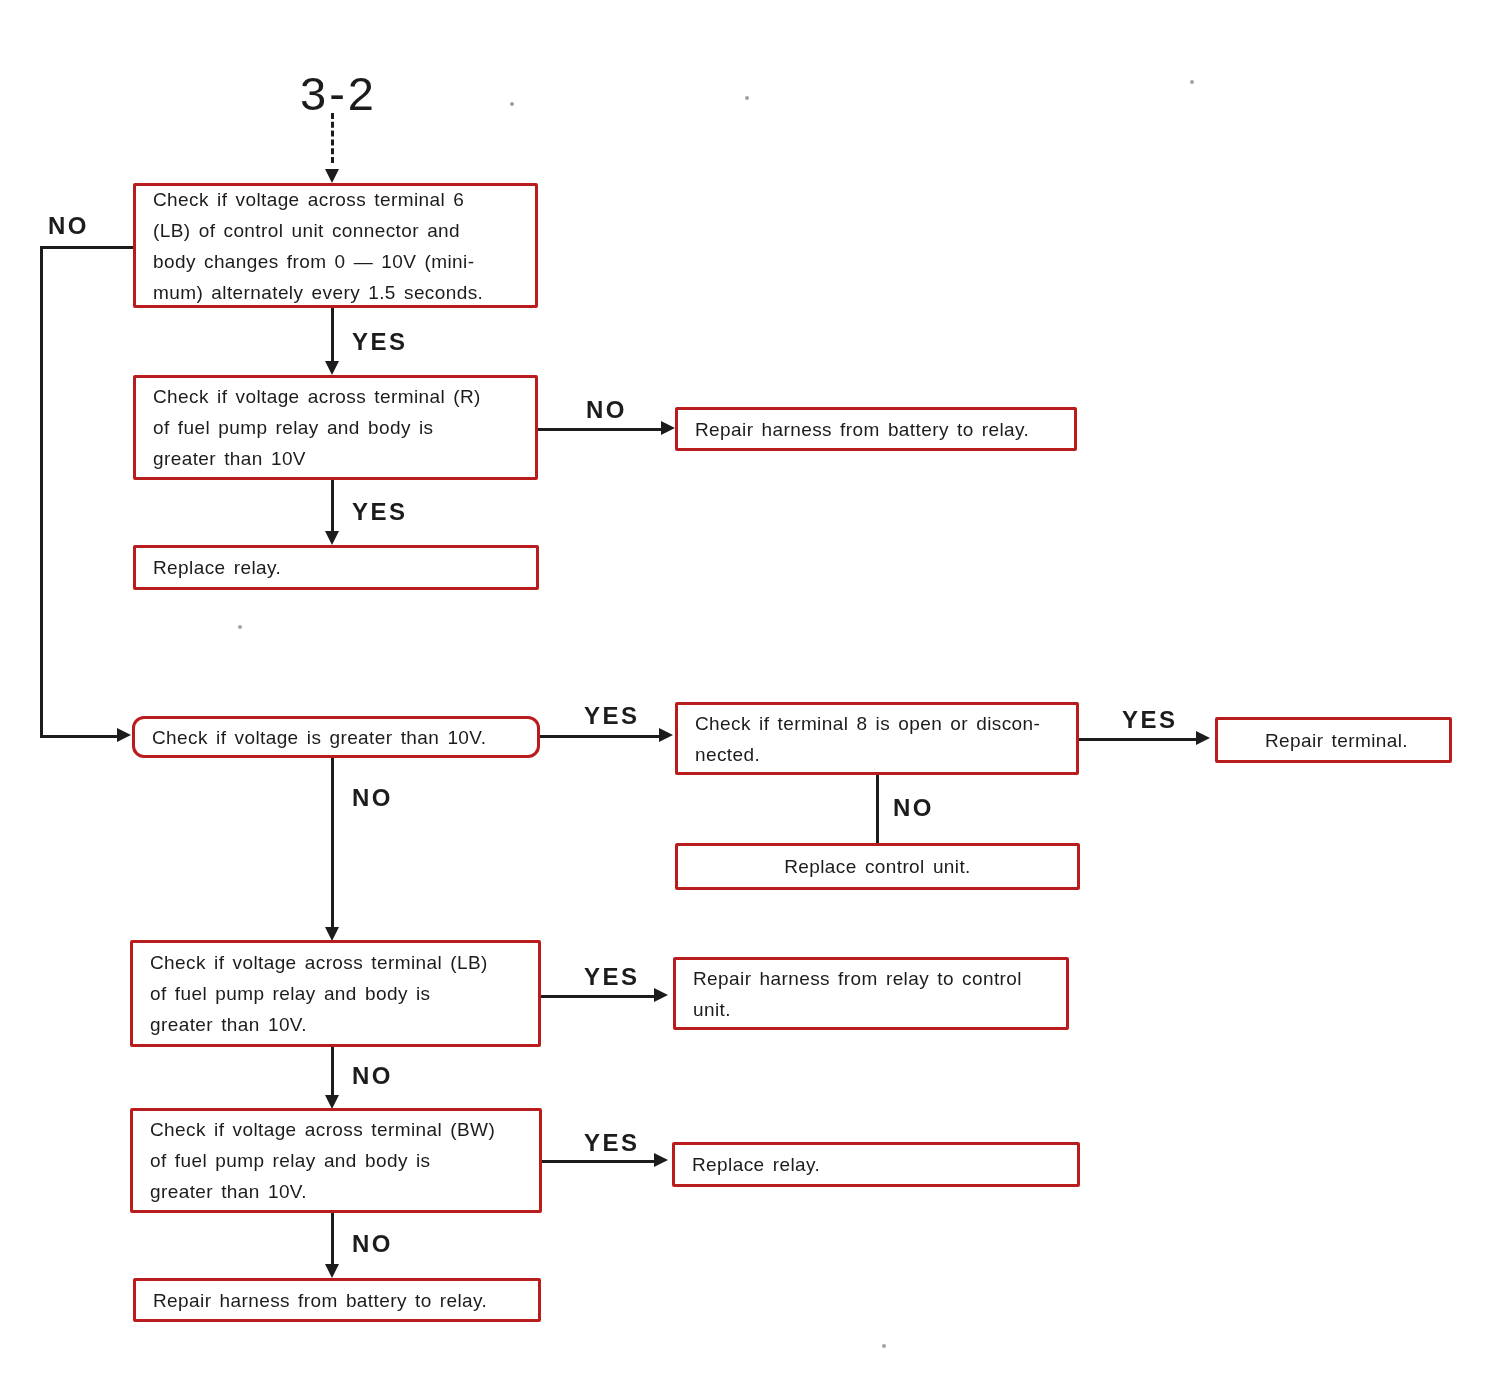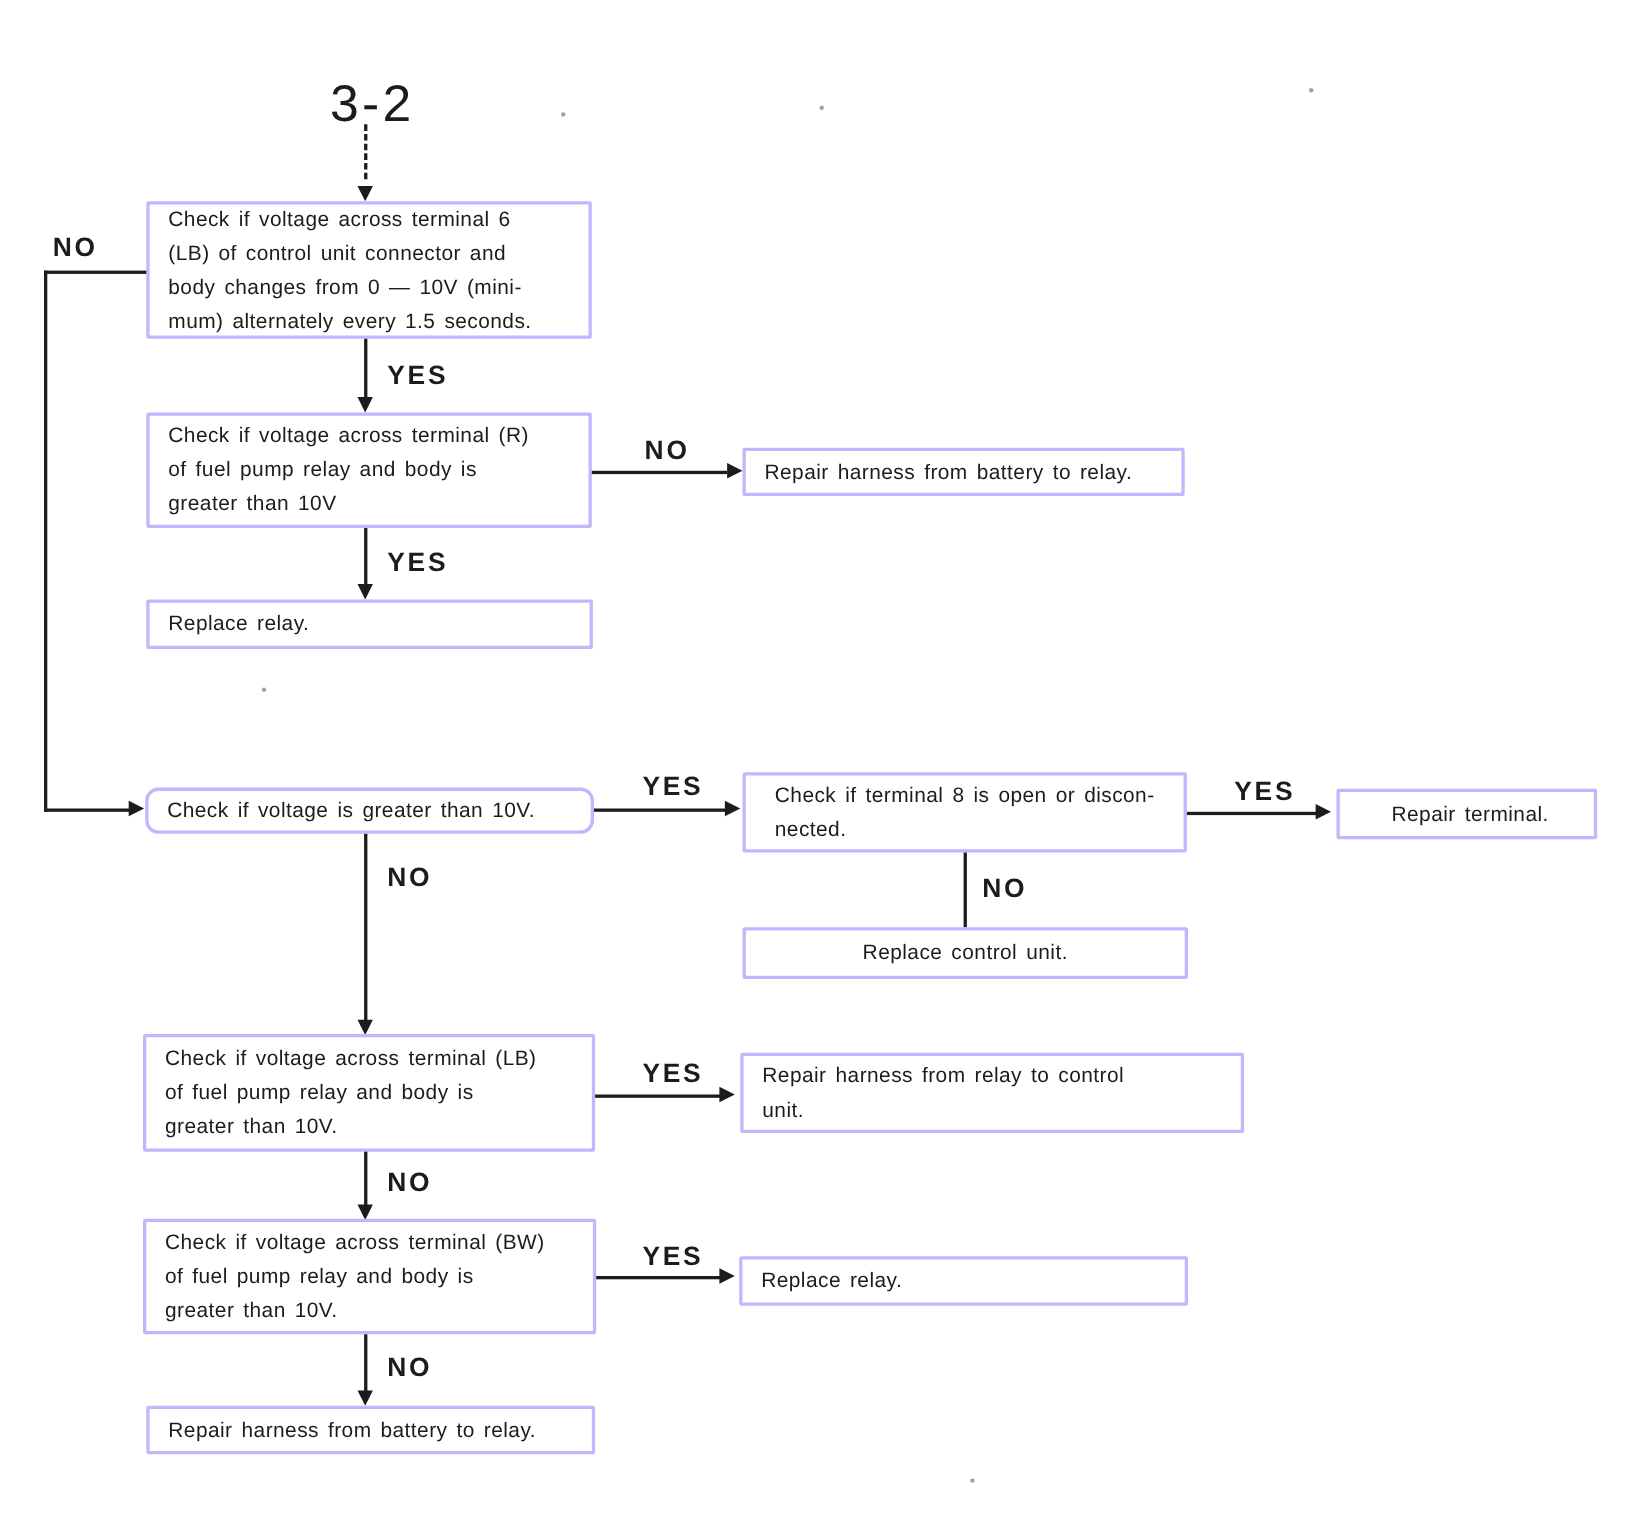--- a/index.html
+++ b/index.html
@@ -15,21 +15,21 @@
   .title{
     position:absolute;
     font-size:47px;
     letter-spacing:3px;
     color:#1c1c1c;
     font-weight:400;
   }
   .node{
     position:absolute;
     box-sizing:border-box;
-    border:3px solid #c4b5fd;
+    border:3px solid #b91c1c;
     background:#fff;
     display:flex;
     align-items:center;
     padding:6px 17px;
     font-size:19px;
     color:#1c1c1c;
     border-radius:2px;
   }
   .txt{
     white-space:pre;
@@ -116,21 +116,21 @@
   </div>
 
   <div class="node" style="left:132px;top:716px;width:408px;height:42px;border-radius:12px;">
     <span class="txt">Check if voltage is greater than 10V.</span>
   </div>
 
   <div class="hl" style="left:540px;top:735px;width:120px;"></div>
   <div class="ah-r" style="left:659px;top:728px;"></div>
   <div class="lbl" style="left:584px;top:702px;">YES</div>
 
-  <div class="node" style="left:675px;top:702px;width:404px;height:73px;justify-content:center;">
+  <div class="node" style="left:675px;top:702px;width:404px;height:73px;">
     <span class="txt">Check if terminal 8 is open or discon-
 nected.</span>
   </div>
 
   <div class="hl" style="left:1079px;top:738px;width:118px;"></div>
   <div class="ah-r" style="left:1196px;top:731px;"></div>
   <div class="lbl" style="left:1122px;top:706px;">YES</div>
   <div class="node" style="left:1215px;top:717px;width:237px;height:46px;padding-left:47px;">
     <span class="txt">Repair terminal.</span>
   </div>
@@ -147,21 +147,21 @@
 
   <div class="node" style="left:130px;top:940px;width:411px;height:107px;">
     <span class="txt">Check if voltage across terminal (LB)
 of fuel pump relay and body is
 greater than 10V.</span>
   </div>
 
   <div class="hl" style="left:541px;top:995px;width:114px;"></div>
   <div class="ah-r" style="left:654px;top:988px;"></div>
   <div class="lbl" style="left:584px;top:963px;">YES</div>
-  <div class="node" style="left:673px;top:957px;width:458px;height:73px;">
+  <div class="node" style="left:673px;top:957px;width:396px;height:73px;">
     <span class="txt">Repair harness from relay to control
 unit.</span>
   </div>
 
   <div class="vl" style="left:331px;top:1047px;height:49px;"></div>
   <div class="ah-d" style="left:325px;top:1095px;"></div>
   <div class="lbl" style="left:352px;top:1062px;">NO</div>
 
   <div class="node" style="left:130px;top:1108px;width:412px;height:105px;">
     <span class="txt">Check if voltage across terminal (BW)

